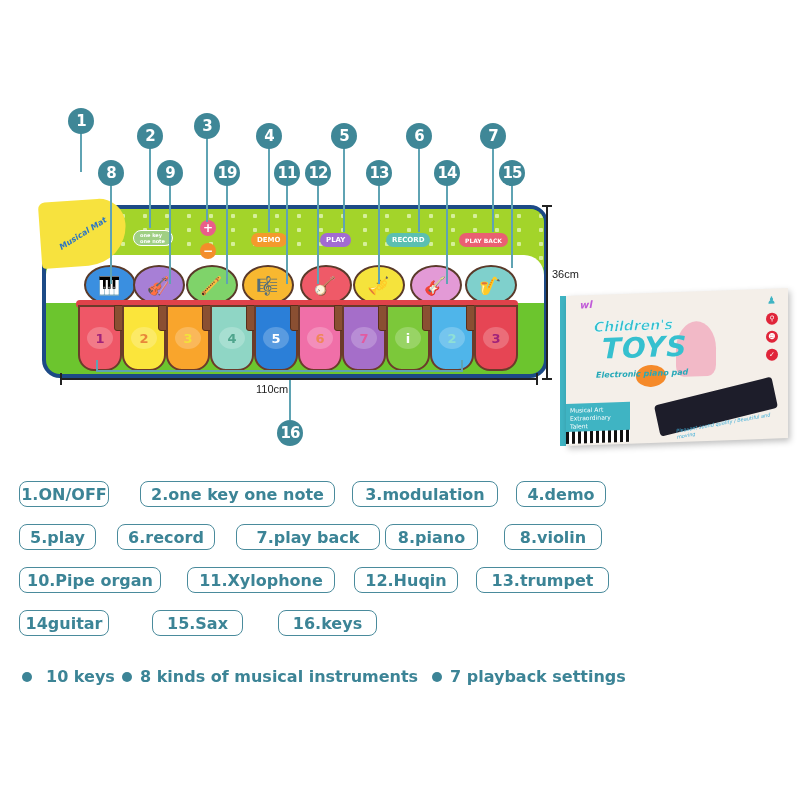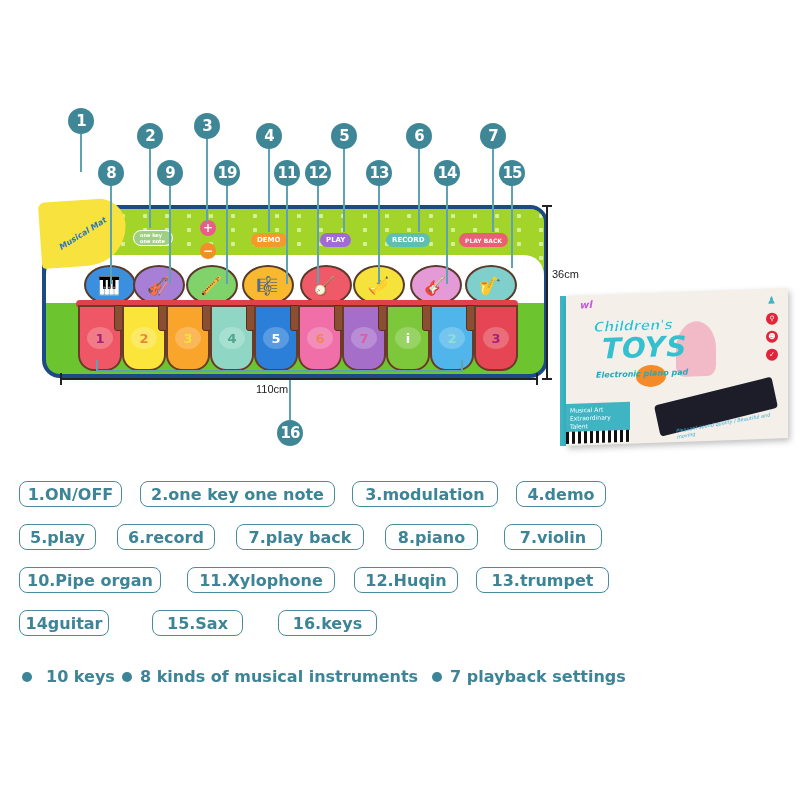--- a/index.html
+++ b/index.html
@@ -190,29 +190,29 @@
   <div class="box-banner">Musical Art Extraordinary Talent</div>
   <div class="box-piano"></div>
   <div class="box-age">♟</div>
   <div class="box-icon" style="top:24px;">⚲</div>
   <div class="box-icon" style="top:42px;">☻</div>
   <div class="box-icon" style="top:60px;">✓</div>
   <div class="box-tag">Pleasant sound quality / Beautiful and moving</div>
 </div>
 
 <div id="legend">
-    <div class="tag" style="left: 19px; top: 481px; width: 103px;">1.ON/OFF</div>
+    <div class="tag" style="left: 19px; top: 481px; width: 90px;">1.ON/OFF</div>
     <div class="tag" style="left: 140px; top: 481px; width: 195px;">2.one key one note</div>
     <div class="tag" style="left: 352px; top: 481px; width: 146px;">3.modulation</div>
     <div class="tag" style="left: 516px; top: 481px; width: 90px;">4.demo</div>
     <div class="tag" style="left: 19px; top: 524px; width: 77px;">5.play</div>
     <div class="tag" style="left: 117px; top: 524px; width: 98px;">6.record</div>
-    <div class="tag" style="left: 236px; top: 524px; width: 128px;">7.play back</div>
+    <div class="tag" style="left: 236px; top: 524px; width: 144px;">7.play back</div>
     <div class="tag" style="left: 385px; top: 524px; width: 93px;">8.piano</div>
-    <div class="tag" style="left: 504px; top: 524px; width: 98px;">7.violin</div>
+    <div class="tag" style="left: 504px; top: 524px; width: 98px;">8.violin</div>
     <div class="tag" style="left: 19px; top: 567px; width: 142px;">10.Pipe organ</div>
     <div class="tag" style="left: 187px; top: 567px; width: 148px;">11.Xylophone</div>
     <div class="tag" style="left: 354px; top: 567px; width: 104px;">12.Huqin</div>
     <div class="tag" style="left: 476px; top: 567px; width: 133px;">13.trumpet</div>
     <div class="tag" style="left: 19px; top: 610px; width: 90px;">14guitar</div>
     <div class="tag" style="left: 152px; top: 610px; width: 91px;">15.Sax</div>
     <div class="tag" style="left: 278px; top: 610px; width: 99px;">16.keys</div>
   </div>
 
 <div id="features">

